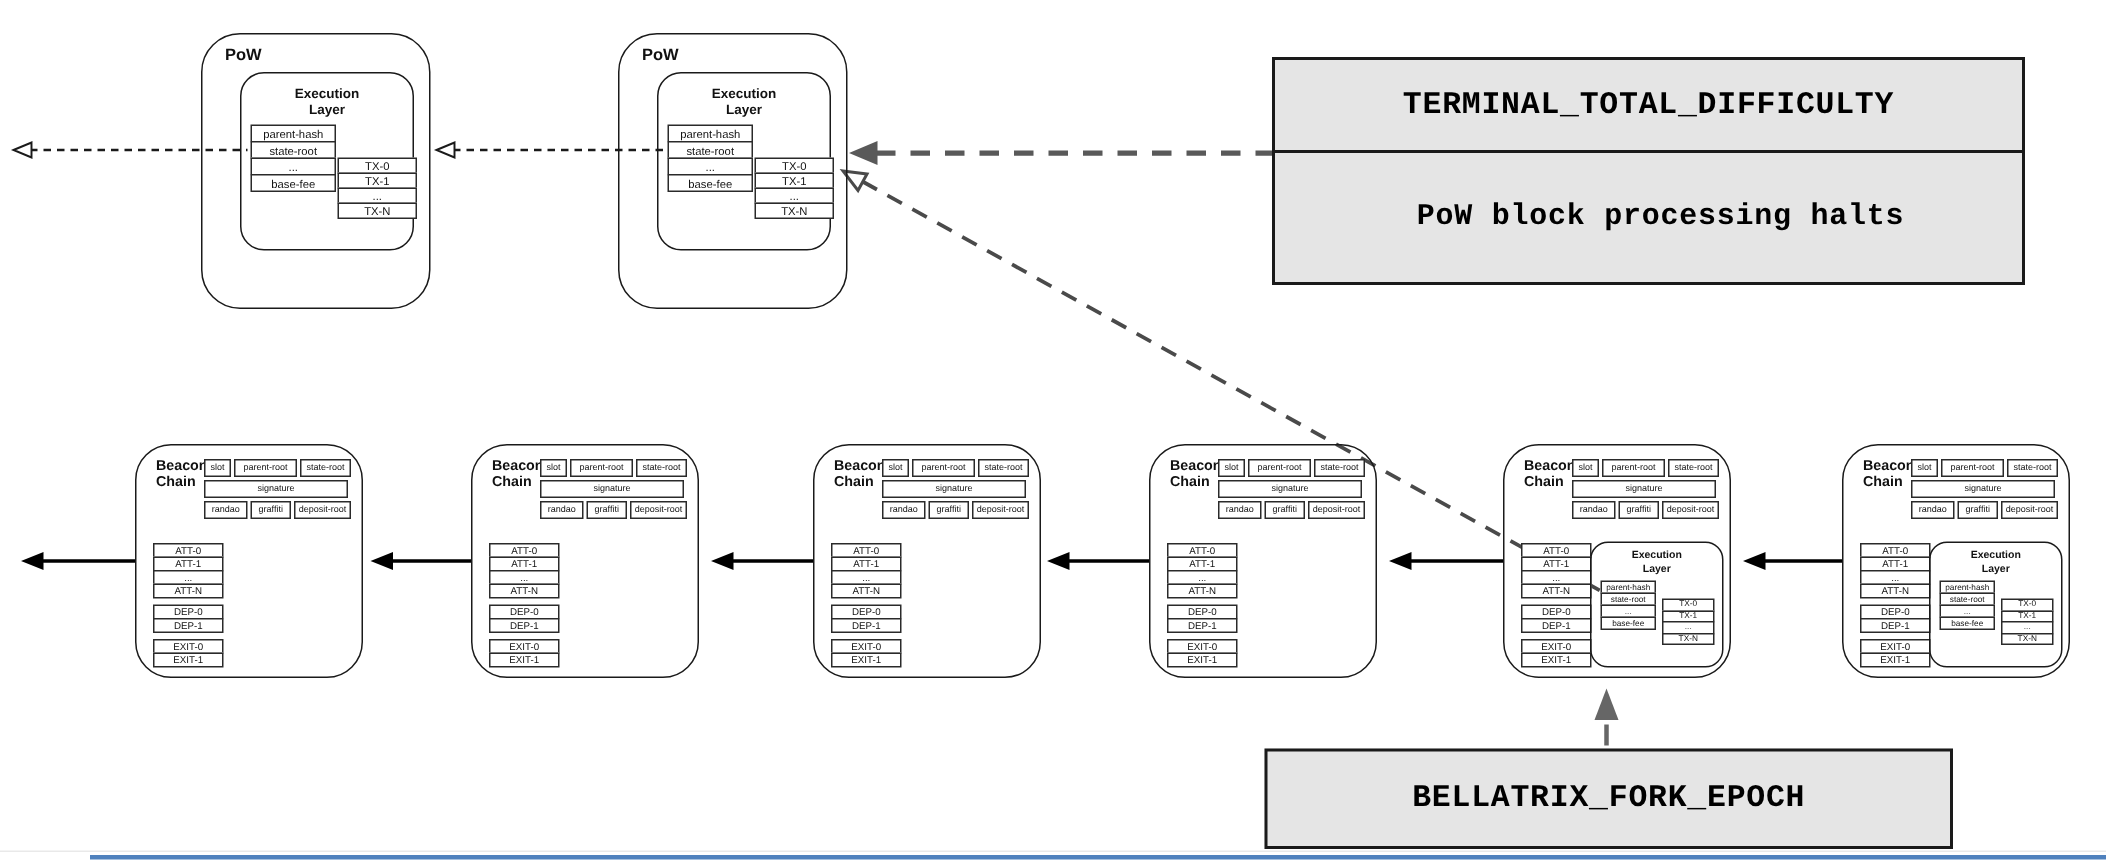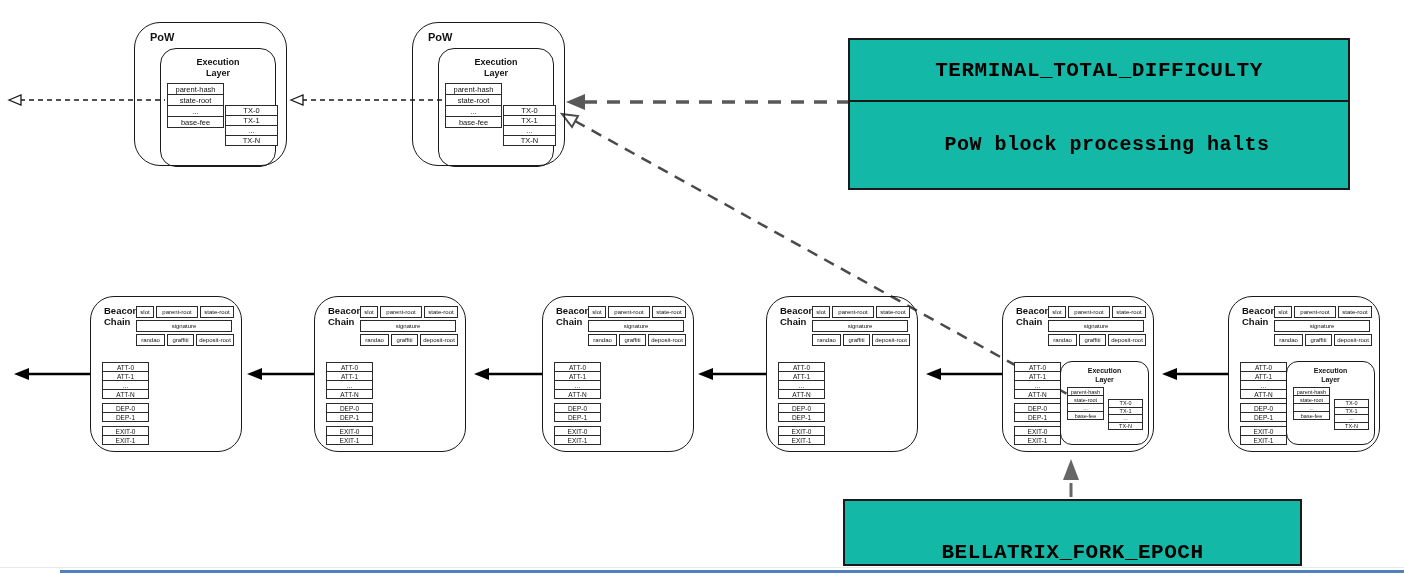--- a/index.html
+++ b/index.html
@@ -13,21 +13,21 @@
   
   .cell {
     display:flex; align-items:center; justify-content:center;
     border:1px solid #2a2a2a; background:#fff; color:#111;
     white-space:nowrap; overflow:hidden;
   }
   .vstack .cell { margin-top:-1px; }
 
   
   .pow-slot {
-    position:absolute; width:153px; height:144px; z-index:1;
+    position:absolute; width:153px; height:184px; z-index:1;
     border:1.6px solid #1a1a1a; border-radius:26px;
   }
   .pow-title { position:absolute; left:15px; top:8px; font-size:11px; font-weight:bold; }
   .pow-el {
     position:absolute; left:25px; top:25px; width:116px; height:119px;
     border:1.4px solid #1a1a1a; border-radius:16px;
   }
   .pow-el-title { text-align:center; font-size:9px; font-weight:bold; line-height:10.5px; margin-top:8px; }
   .pow-fields { position:absolute; left:6px; top:35px; width:57px; }
   .pow-fields .cell { height:12px; font-size:7.5px; }
@@ -56,36 +56,36 @@
   }
   .has-el .el-sub { display:block; }
   .el-sub-title { text-align:center; font-size:7px; font-weight:bold; line-height:8.5px; margin-top:5px; }
   .el-fields { position:absolute; left:6px; top:26px; width:37px; }
   .el-fields .cell { height:9px; font-size:5.5px; }
   .el-txs { position:absolute; left:47px; top:38px; width:35px; }
   .el-txs .cell { height:8.5px; font-size:5.5px; }
 
   
   .callout {
-    position:absolute; background:#14b8a6; border:2px solid #1a1a1a; z-index:2;
+    position:absolute; background:#e5e5e5; border:2px solid #1a1a1a; z-index:2;
     font-family:"Liberation Mono", monospace; color:#000;
   }
   .ttd { left:848px; top:38px; width:502px; height:152px; }
   .ttd .callout-title {
     height:62px; border-bottom:2px solid #1a1a1a;
     display:flex; align-items:center; justify-content:center;
     font-size:21px; font-weight:bold; letter-spacing:0.5px;
   }
   .ttd .callout-body {
     height:84px; display:flex; flex-direction:column; align-items:center; justify-content:center;
     font-size:20px; font-weight:bold; line-height:27px; letter-spacing:0.5px;padding-left:16px;
   }
   .bfe {
     left:843px; top:499px; width:459px; height:67px;
-    display:flex; align-items:flex-end; justify-content:center;
+    display:flex; align-items:center; justify-content:center;
     font-size:21px; font-weight:bold; letter-spacing:0.5px;
   }
 
   
   .rule-gray { position:absolute; left:0; top:567px; width:1404px; height:1px; background:#e9e9e9; z-index:0; }
   .rule-blue { position:absolute; left:60px; top:570px; width:1344px; height:3px; background:#4f81bd; z-index:0; }
 </style>
 </head>
 <body>
 

